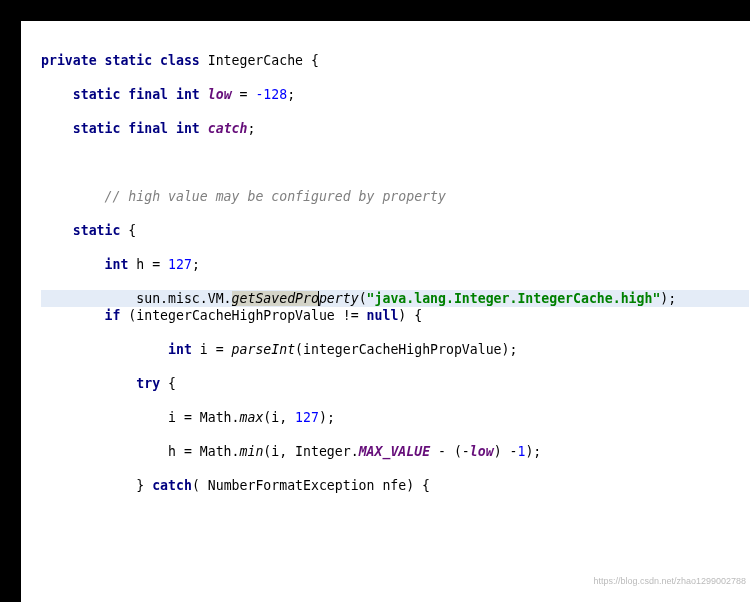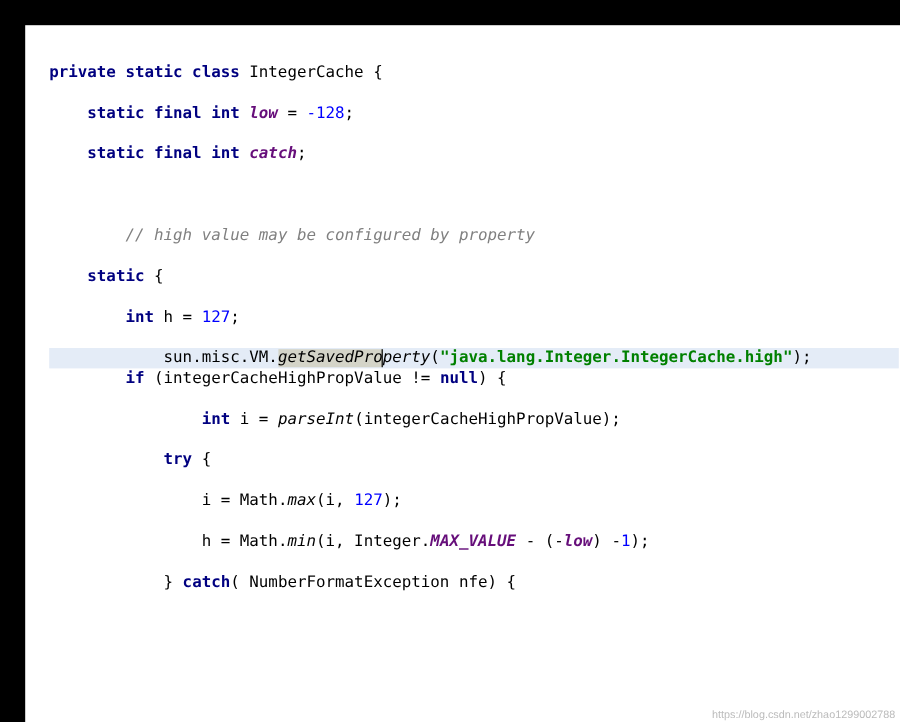--- a/index.html
+++ b/index.html
@@ -29,21 +29,21 @@
   .field{ color: #660e7a; font-weight: bold; font-style: italic; } 
   .ital { color: #000; font-style: italic; }          
   .com  { color: #808080; font-style: italic; }       
   .str  { color: #008000; font-weight: bold; }        
   .num  { color: #0000ff; }                           
   .hl   { background: #e4ecf7; display:inline-block; width:100%; }
   .sel  { background: #d4d4c8; text-align: center; }
   .caret{ border-left:1px solid #000; margin-left:-1px; }
   .watermark {
     position:absolute;
-    right:4px; bottom:2px;
+    right:4px; bottom:16px;
     font-size:9px;
     color:#bbb;
     font-family: Arial, sans-serif;
   }
 </style>
 </head>
 <body>
 
 <div class="frame">
 <div><span class="kw">private static class</span><span> IntegerCache {</span></div>

